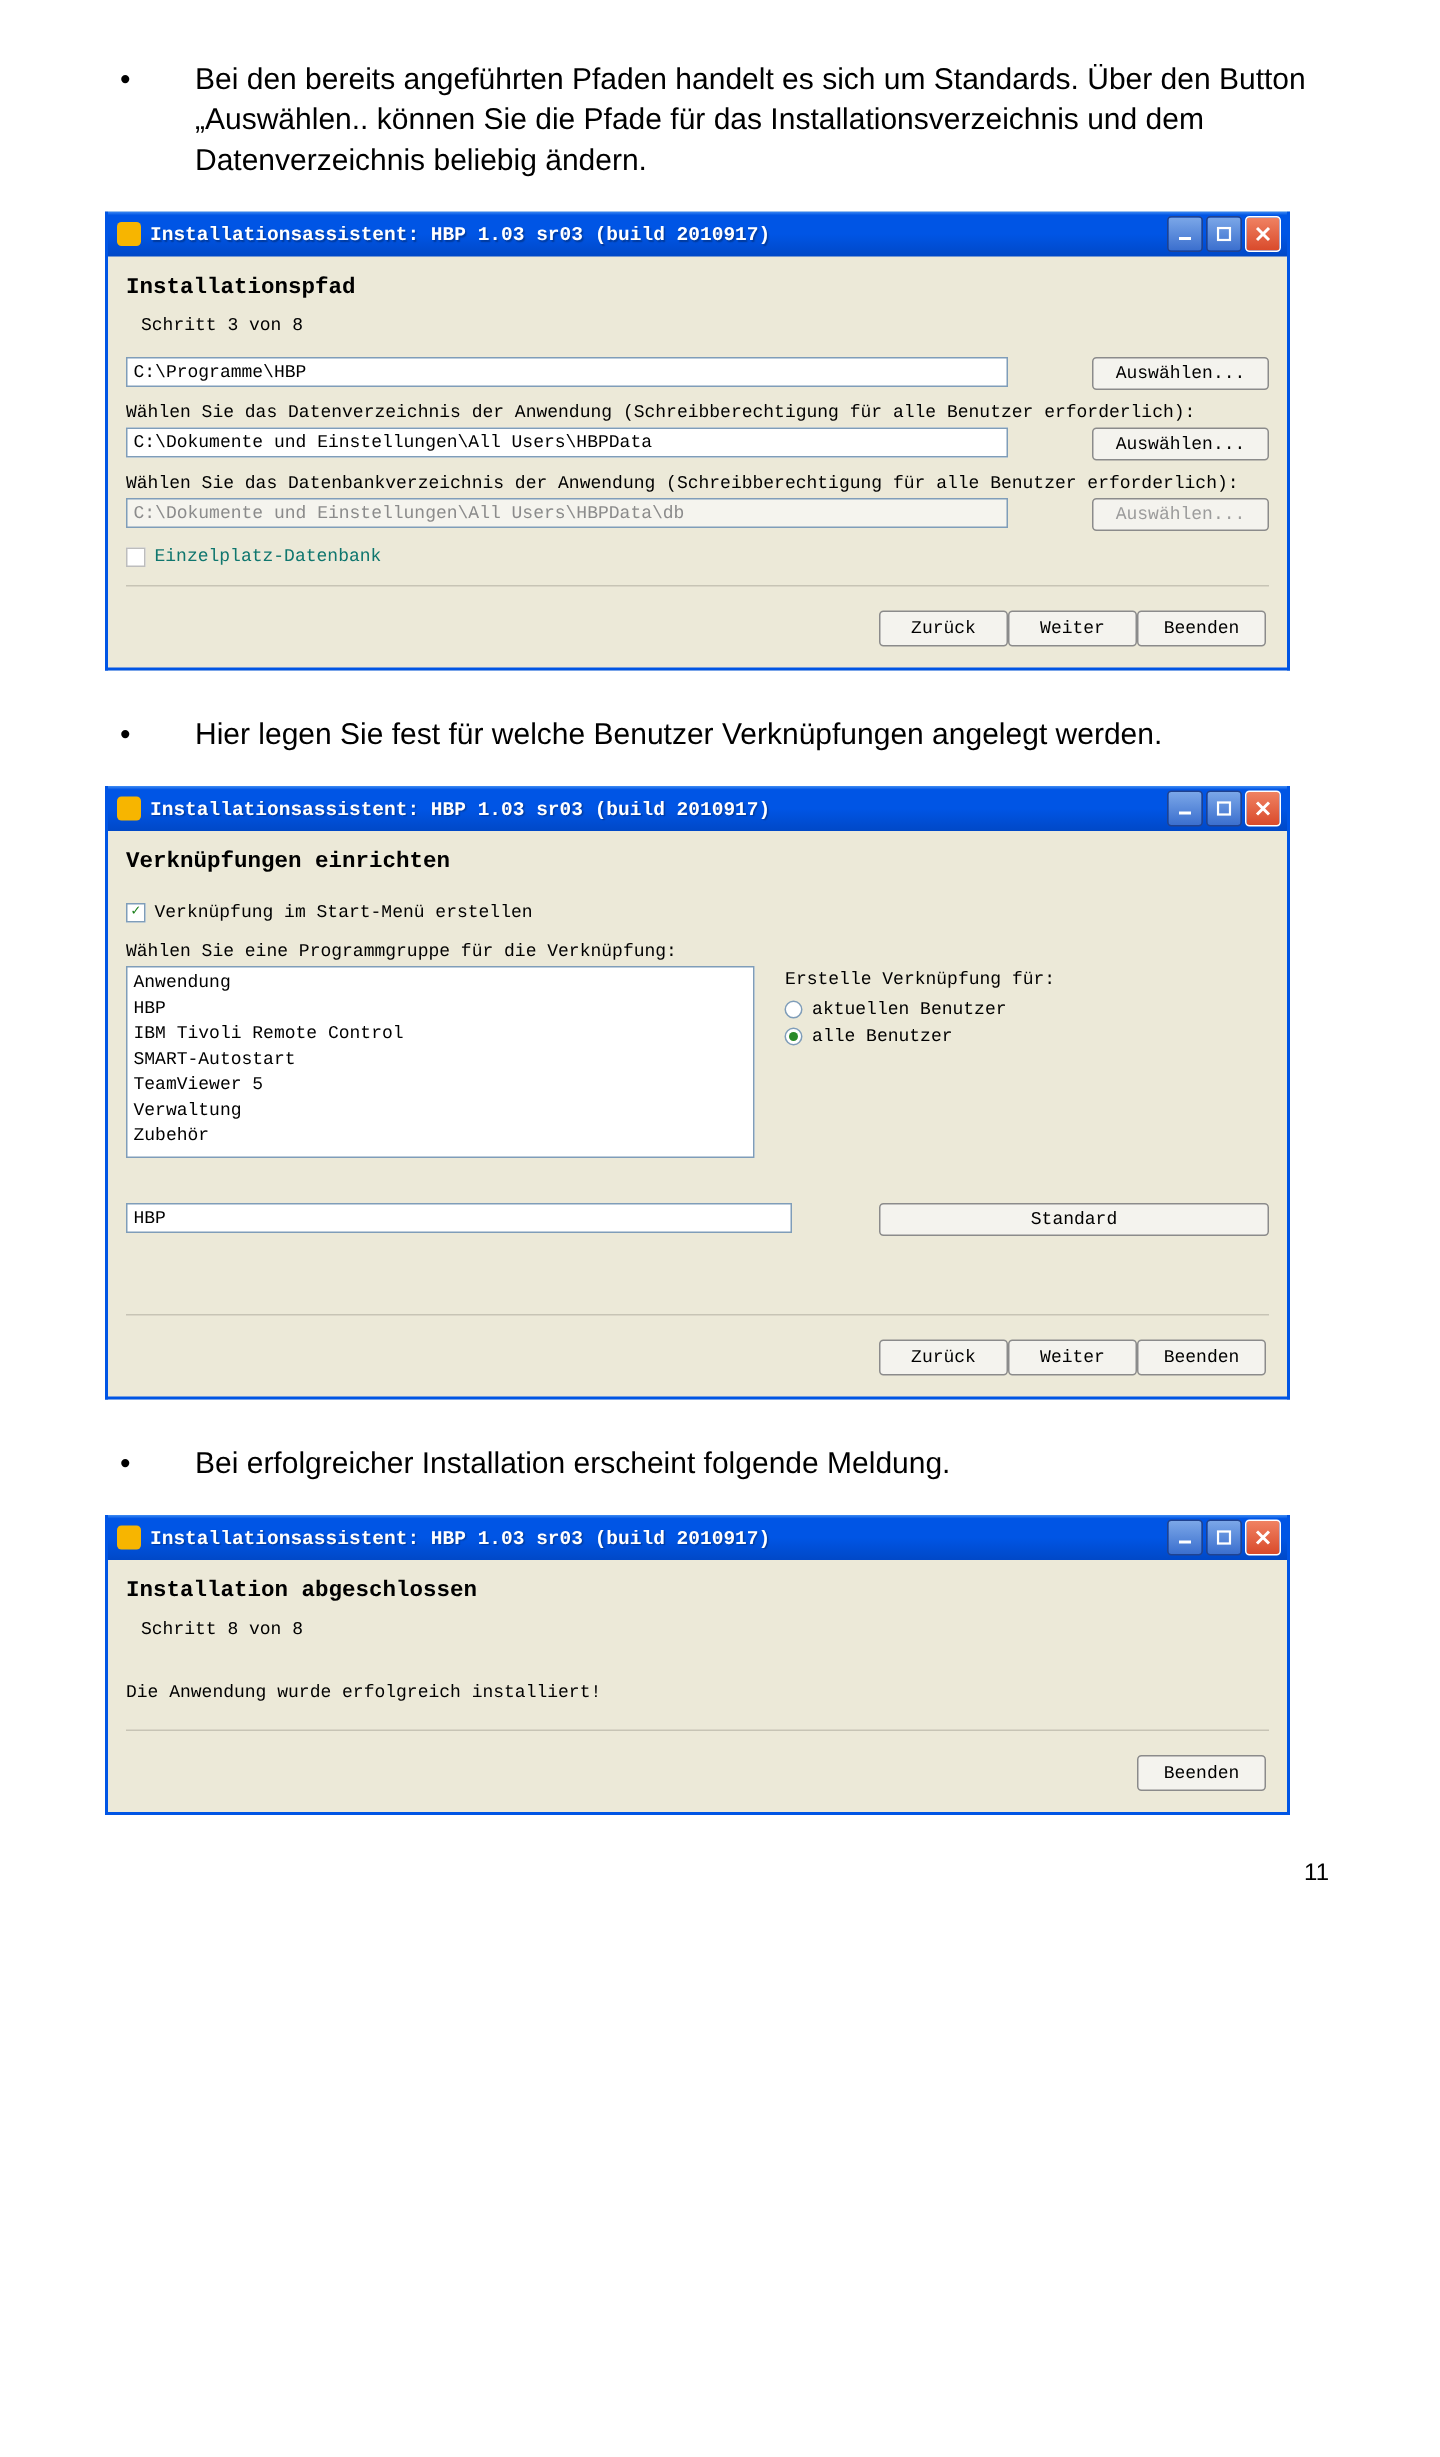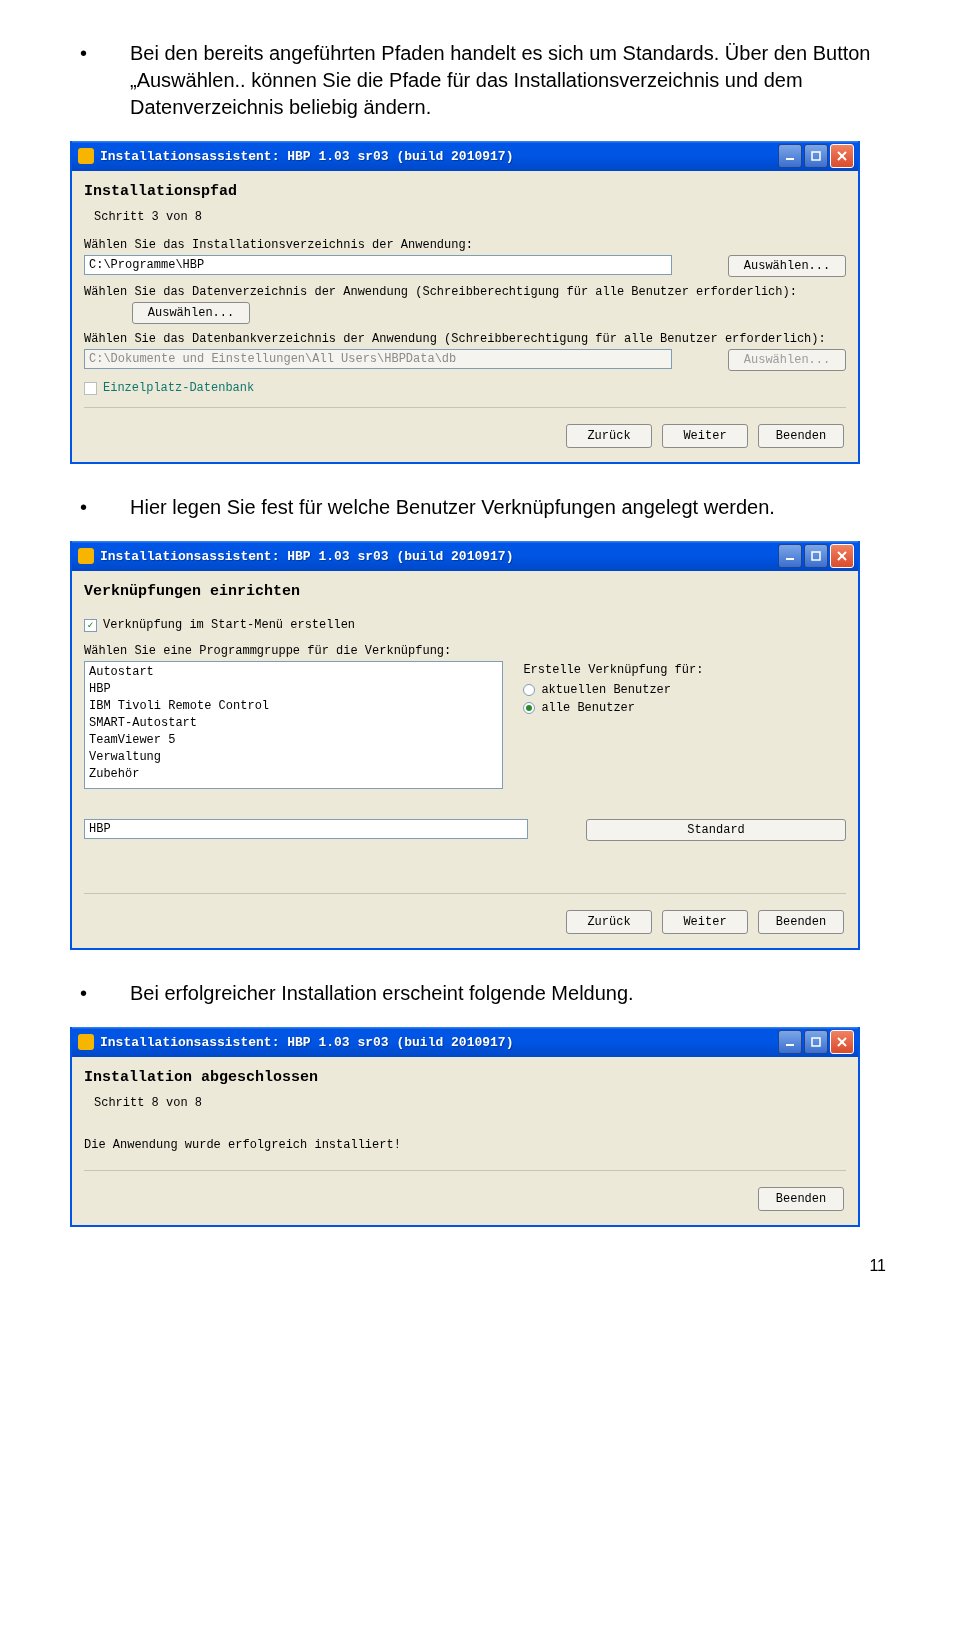--- a/index.html
+++ b/index.html
@@ -137,21 +137,21 @@
     display:inline-flex;align-items:center;justify-content:center;
     font-size:10px;color:#1a7f1a;font-weight:bold;
     box-sizing:border-box;
   }
   .chk.disabled{border-color:#bdbdbd;color:#bdbdbd;}
   hr.sep{
     border:none;border-top:1px solid #c7c4b5;
     margin:12px 0;
   }
   .btn-row{
-    display:flex;justify-content:flex-end;gap:10px;
+    display:flex;justify-content:flex-end;gap:0;
     padding:4px 2px 2px 2px;
   }
   .dlg-btn{
     width:86px;height:24px;
     border:1px solid #8b8b8b;
     border-radius:3px;
     background:#f4f3ee;
     font-size:12px;
     line-height:22px;
     text-align:center;
@@ -226,28 +226,28 @@
               <line x1="1" y1="1" x2="9" y2="9" stroke="#fff" stroke-width="2"></line>
               <line x1="9" y1="1" x2="1" y2="9" stroke="#fff" stroke-width="2"></line>
             </svg>
           </div>
       </div>
     </div>
     <div class="dlg-body">
       <div class="dlg-heading">Installationspfad</div>
       <div class="dlg-step">Schritt 3 von 8</div>
 
-      <div class="dlg-row-label">Wählen Sie das Installationsverzeichnis der Anwendung:</div>
       <div class="path-row">
         <div class="textfield">C:\Programme\HBP</div>
         <div class="small-btn">Auswählen...</div>
       </div>
 
       <div class="dlg-row-label">Wählen Sie das Datenverzeichnis der Anwendung (Schreibberechtigung für alle Benutzer erforderlich):</div>
       <div class="path-row">
+        <div class="textfield">C:\Dokumente und Einstellungen\All Users\HBPData</div>
         <div class="small-btn">Auswählen...</div>
       </div>
 
       <div class="dlg-row-label">Wählen Sie das Datenbankverzeichnis der Anwendung  (Schreibberechtigung für alle Benutzer erforderlich):</div>
       <div class="path-row">
         <div class="textfield disabled">C:\Dokumente und Einstellungen\All Users\HBPData\db</div>
         <div class="small-btn disabled">Auswählen...</div>
       </div>
 
       <div class="checkbox-row">
@@ -298,21 +298,21 @@
       <div class="checkbox-row" style="margin-top:18px;">
         <span class="chk">✓</span>
         <span>Verknüpfung im Start-Menü erstellen</span>
       </div>
 
       <div class="dlg-row-label" style="margin-top:12px;">Wählen Sie eine Programmgruppe für die Verknüpfung:</div>
 
       <div class="two-col">
         <div class="left">
           <div class="listbox">
-            <div>Autostart</div>
+            <div>Anwendung</div>
             <div>HBP</div>
             <div>IBM Tivoli Remote Control</div>
             <div>SMART-Autostart</div>
             <div>TeamViewer 5</div>
             <div>Verwaltung</div>
             <div>Zubehör</div>
           </div>
         </div>
         <div class="right">
           <div class="side-label">Erstelle Verknüpfung für:</div>

